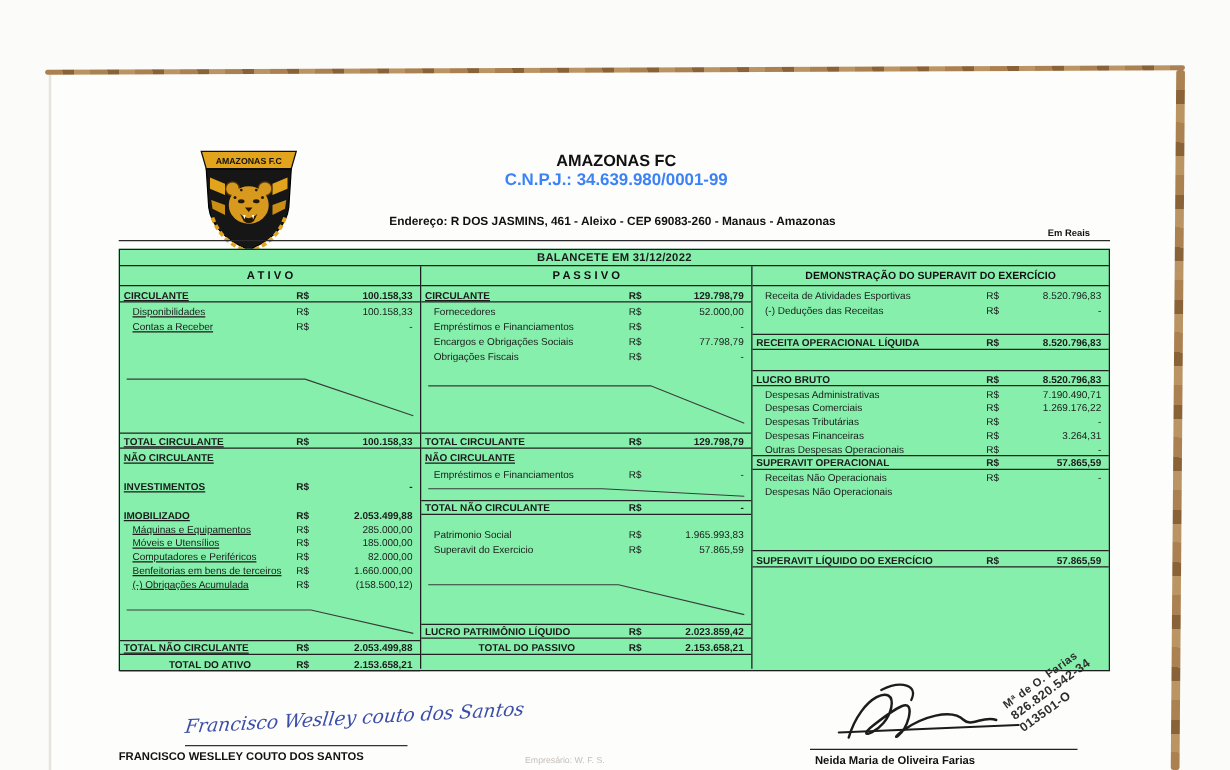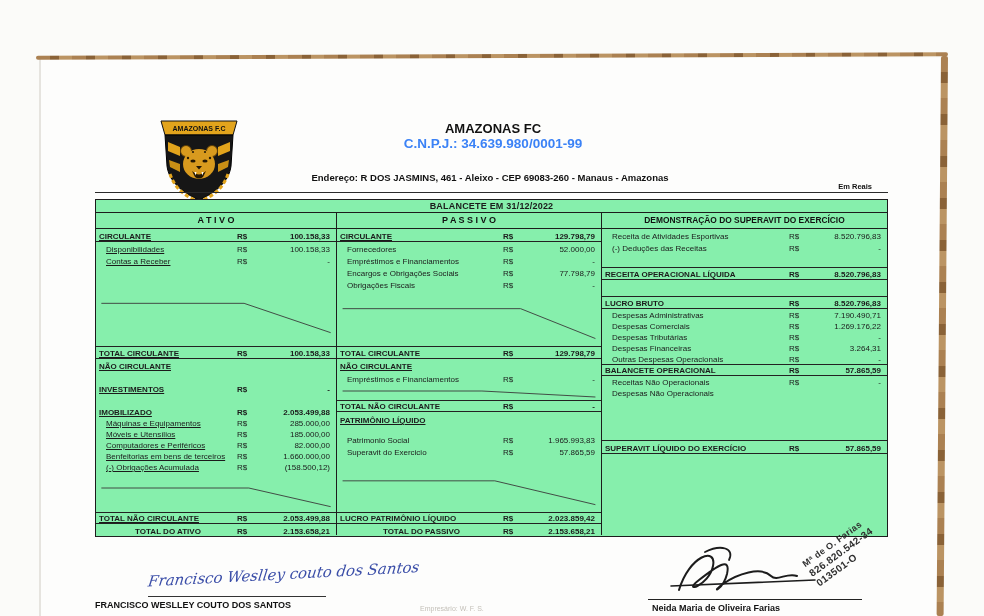--- a/index.html
+++ b/index.html
@@ -237,23 +237,20 @@
       <div class="r diag" style="height:16px">
           <svg viewBox="0 0 100 16" preserveAspectRatio="none">
             <polyline points="1,7 55,7 99,13" fill="none" stroke="#3a3a3a" stroke-width="0.9" vector-effect="non-scaling-stroke"></polyline>
           </svg>
         </div>
       <div class="r tot" style="height:12px">
           <span class="lbl">TOTAL NÃO CIRCULANTE</span>
           <span class="cur">R$</span>
           <span class="val">-</span>
         </div>
-      <div class="r h2" style="height:13px">
-          <span class="lbl">PATRIMÔNIO LÍQUIDO</span>
-        </div>
       <div class="r blank" style="height:8px"></div>
       <div class="r i" style="height:12px">
           <span class="lbl">Patrimonio Social</span>
           <span class="cur">R$</span>
           <span class="val">1.965.993,83</span>
         </div>
       <div class="r i" style="height:12px">
           <span class="lbl">Superavit do Exercicio</span>
           <span class="cur">R$</span>
           <span class="val">57.865,59</span>
@@ -318,21 +315,21 @@
           <span class="lbl">Despesas Financeiras</span>
           <span class="cur">R$</span>
           <span class="val">3.264,31</span>
         </div>
       <div class="r i" style="height:11px">
           <span class="lbl">Outras Despesas Operacionais</span>
           <span class="cur">R$</span>
           <span class="val">-</span>
         </div>
       <div class="r tot" style="height:12px">
-          <span class="lbl">BALANCETE OPERACIONAL</span>
+          <span class="lbl">SUPERAVIT OPERACIONAL</span>
           <span class="cur">R$</span>
           <span class="val">57.865,59</span>
         </div>
       <div class="r i" style="height:11px">
           <span class="lbl">Receitas Não Operacionais</span>
           <span class="cur">R$</span>
           <span class="val">-</span>
         </div>
       <div class="r i" style="height:11px">
           <span class="lbl">Despesas Não Operacionais</span>

